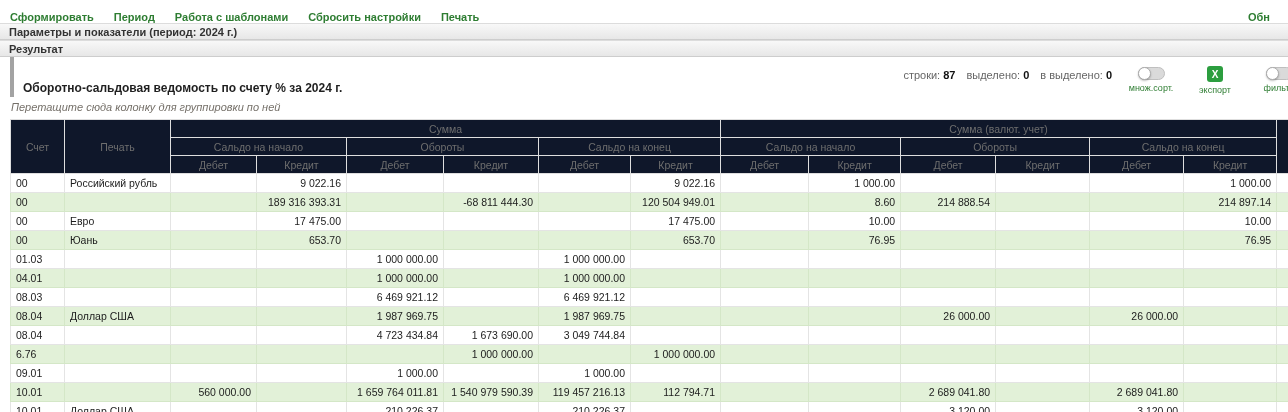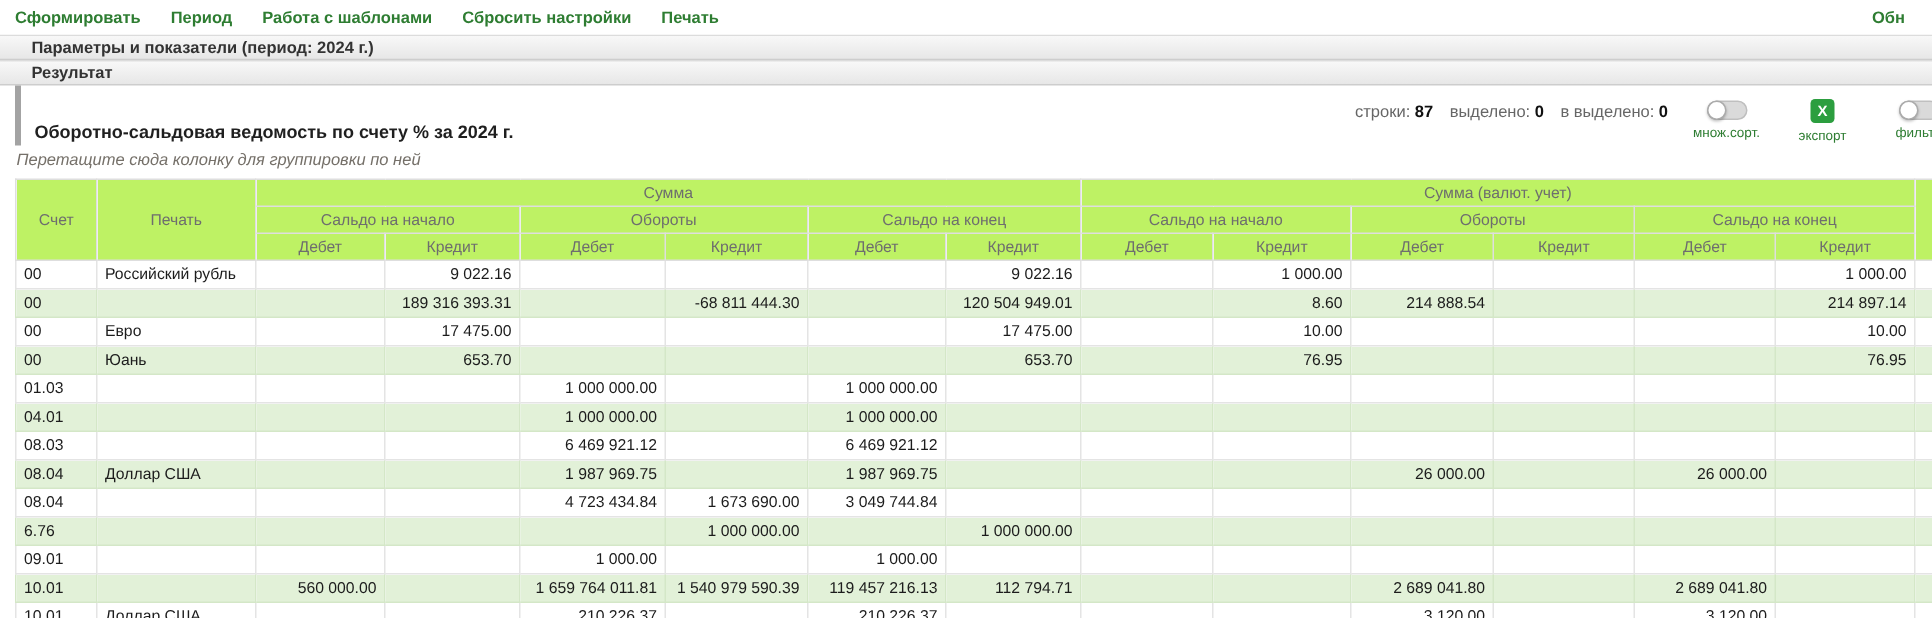--- a/index.html
+++ b/index.html
@@ -1,29 +1,29 @@
 <!DOCTYPE html>
 <html><head>
 <meta charset="utf-8">
 <style>
   * { margin:0; padding:0; box-sizing:border-box; }
   html,body { width:1288px; height:412px; overflow:hidden; background:#fff;
               font-family:"Liberation Sans", sans-serif; }
 
   
-  .menubar { height:23px; display:flex; align-items:center; gap:20px;
+  .menubar { height:23px; display:flex; align-items:flex-end; gap:20px;
              padding:0 10px; position:relative; background:#fff; }
   .menu-link { color:#2e7d32; font-size:11px; font-weight:700; cursor:pointer; white-space:nowrap; }
   .menu-right { position:absolute; right:18px; }
 
   
   .panel-header { height:17px; background:linear-gradient(#f8f8f8,#e7e7e7);
                   border-top:1px solid #dcdcdc; border-bottom:1px solid #cdcdcd;
                   font-size:11px; font-weight:700; color:#333;
-                  display:flex; align-items:center; padding:0 21px; cursor:pointer; }
+                  display:flex; align-items:center; padding:0 9px; cursor:pointer; }
 
   .content { padding-left:10px; }
 
   .title-row { display:flex; justify-content:space-between; align-items:flex-end;
                border-left:4px solid #a3a3a3; padding:7px 0 2px 9px; min-height:40px;gap:16px; }
   .report-title { font-size:12px; font-weight:700; color:#1f1f1f; padding-top:3px; }
 
   .right-controls { display:flex; align-items:flex-start; gap:14px; margin-right:-16px; }
   .stats { font-size:11px; color:#666; display:flex; gap:11px; padding-top:4px; white-space:nowrap; }
   .stats b { color:#111; margin-left:3px; }
@@ -37,21 +37,21 @@
                   box-shadow:0 1px 2px rgba(0,0,0,.25); }
   .excel-btn { width:16px; height:16px; border-radius:3px; background:#2c9e3f; color:#fff;
                font-size:10px; font-weight:700; display:flex; align-items:center;
                justify-content:center; cursor:pointer; margin-top:1px; }
 
   .drag-hint { font-size:11px; font-style:italic; color:#757069; padding:4px 0 6px 1px; }
 
   
   table { border-collapse:collapse; table-layout:fixed; width:1278px; }
   th, td { overflow:hidden; white-space:nowrap; }
-  thead th { background:#bef264; color:#6e6e6e; font-size:10.5px; font-weight:400;
+  thead th { background:#0f172a; color:#6e6e6e; font-size:10.5px; font-weight:400;
              text-align:center; height:18px; padding:0 3px; border:1px solid #dedede; }
   tbody td { height:19px; font-size:10.5px; color:#1c1c1c; padding:0 5px;
              border:1px solid #e4e4e4; background:#fff; }
   tbody td.num { text-align:right; }
   tbody td.acc, tbody td.cur { text-align:left; }
   tbody tr:nth-child(even) td { background:#e2f1d8; border-color:#d4e7c7; }
 </style>
 </head>
 <body>
 

